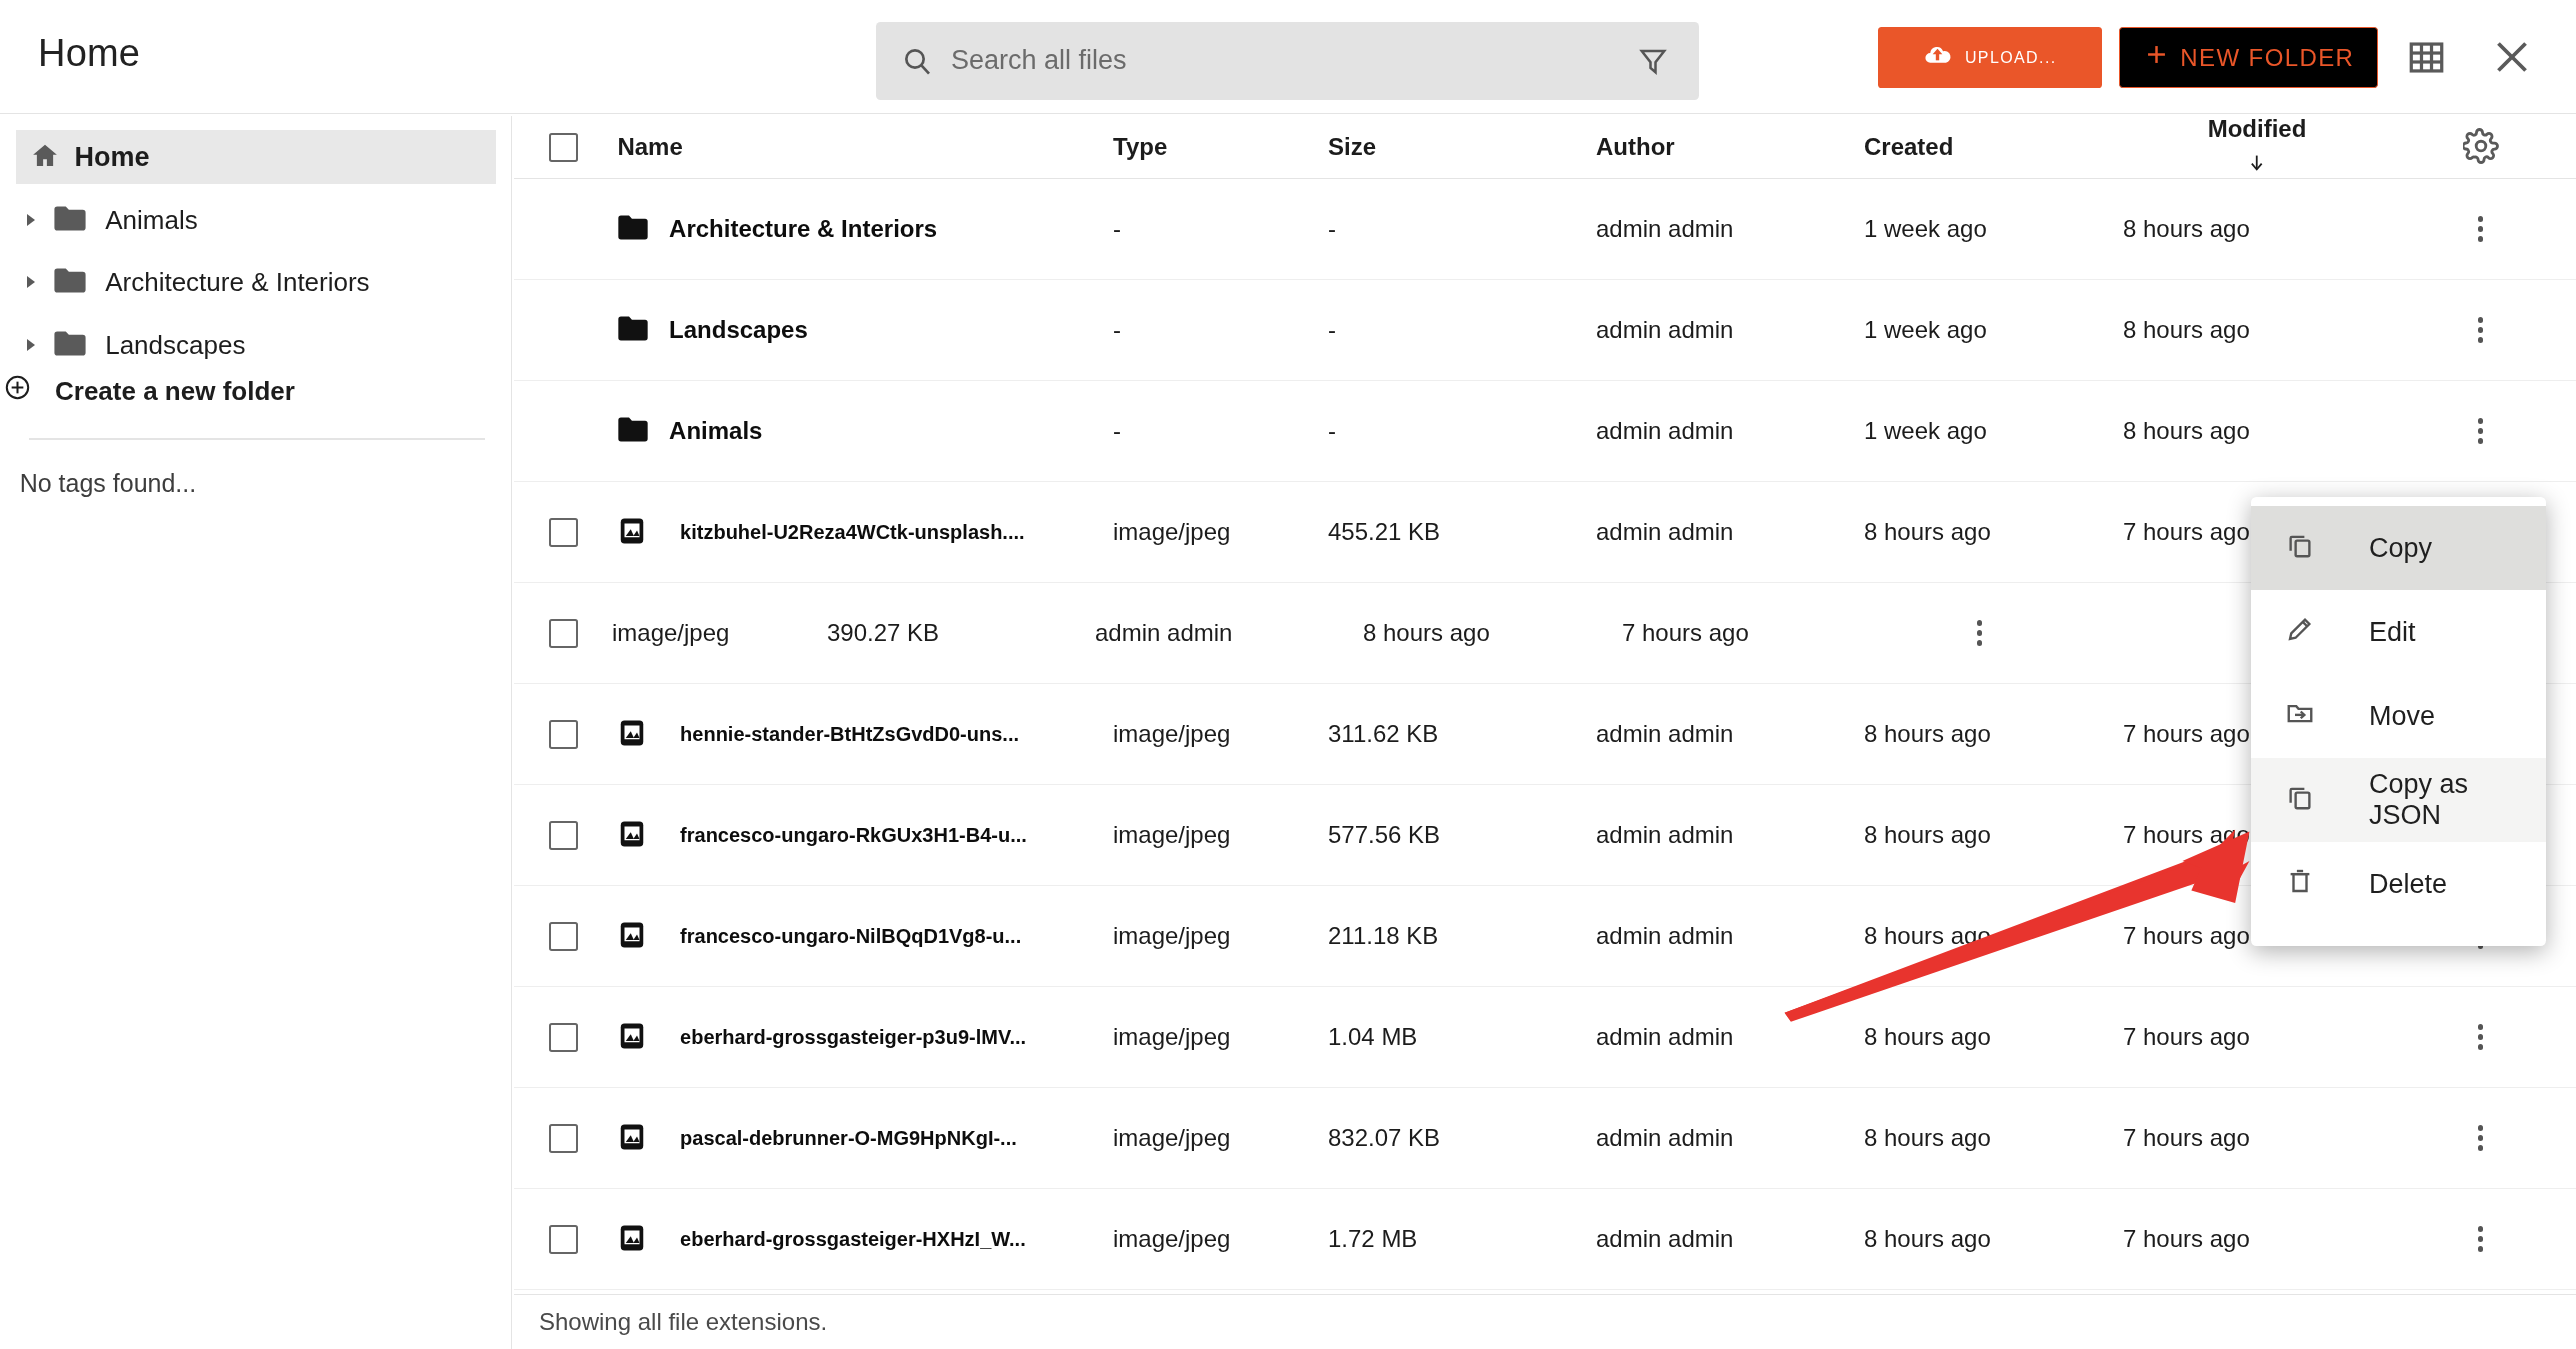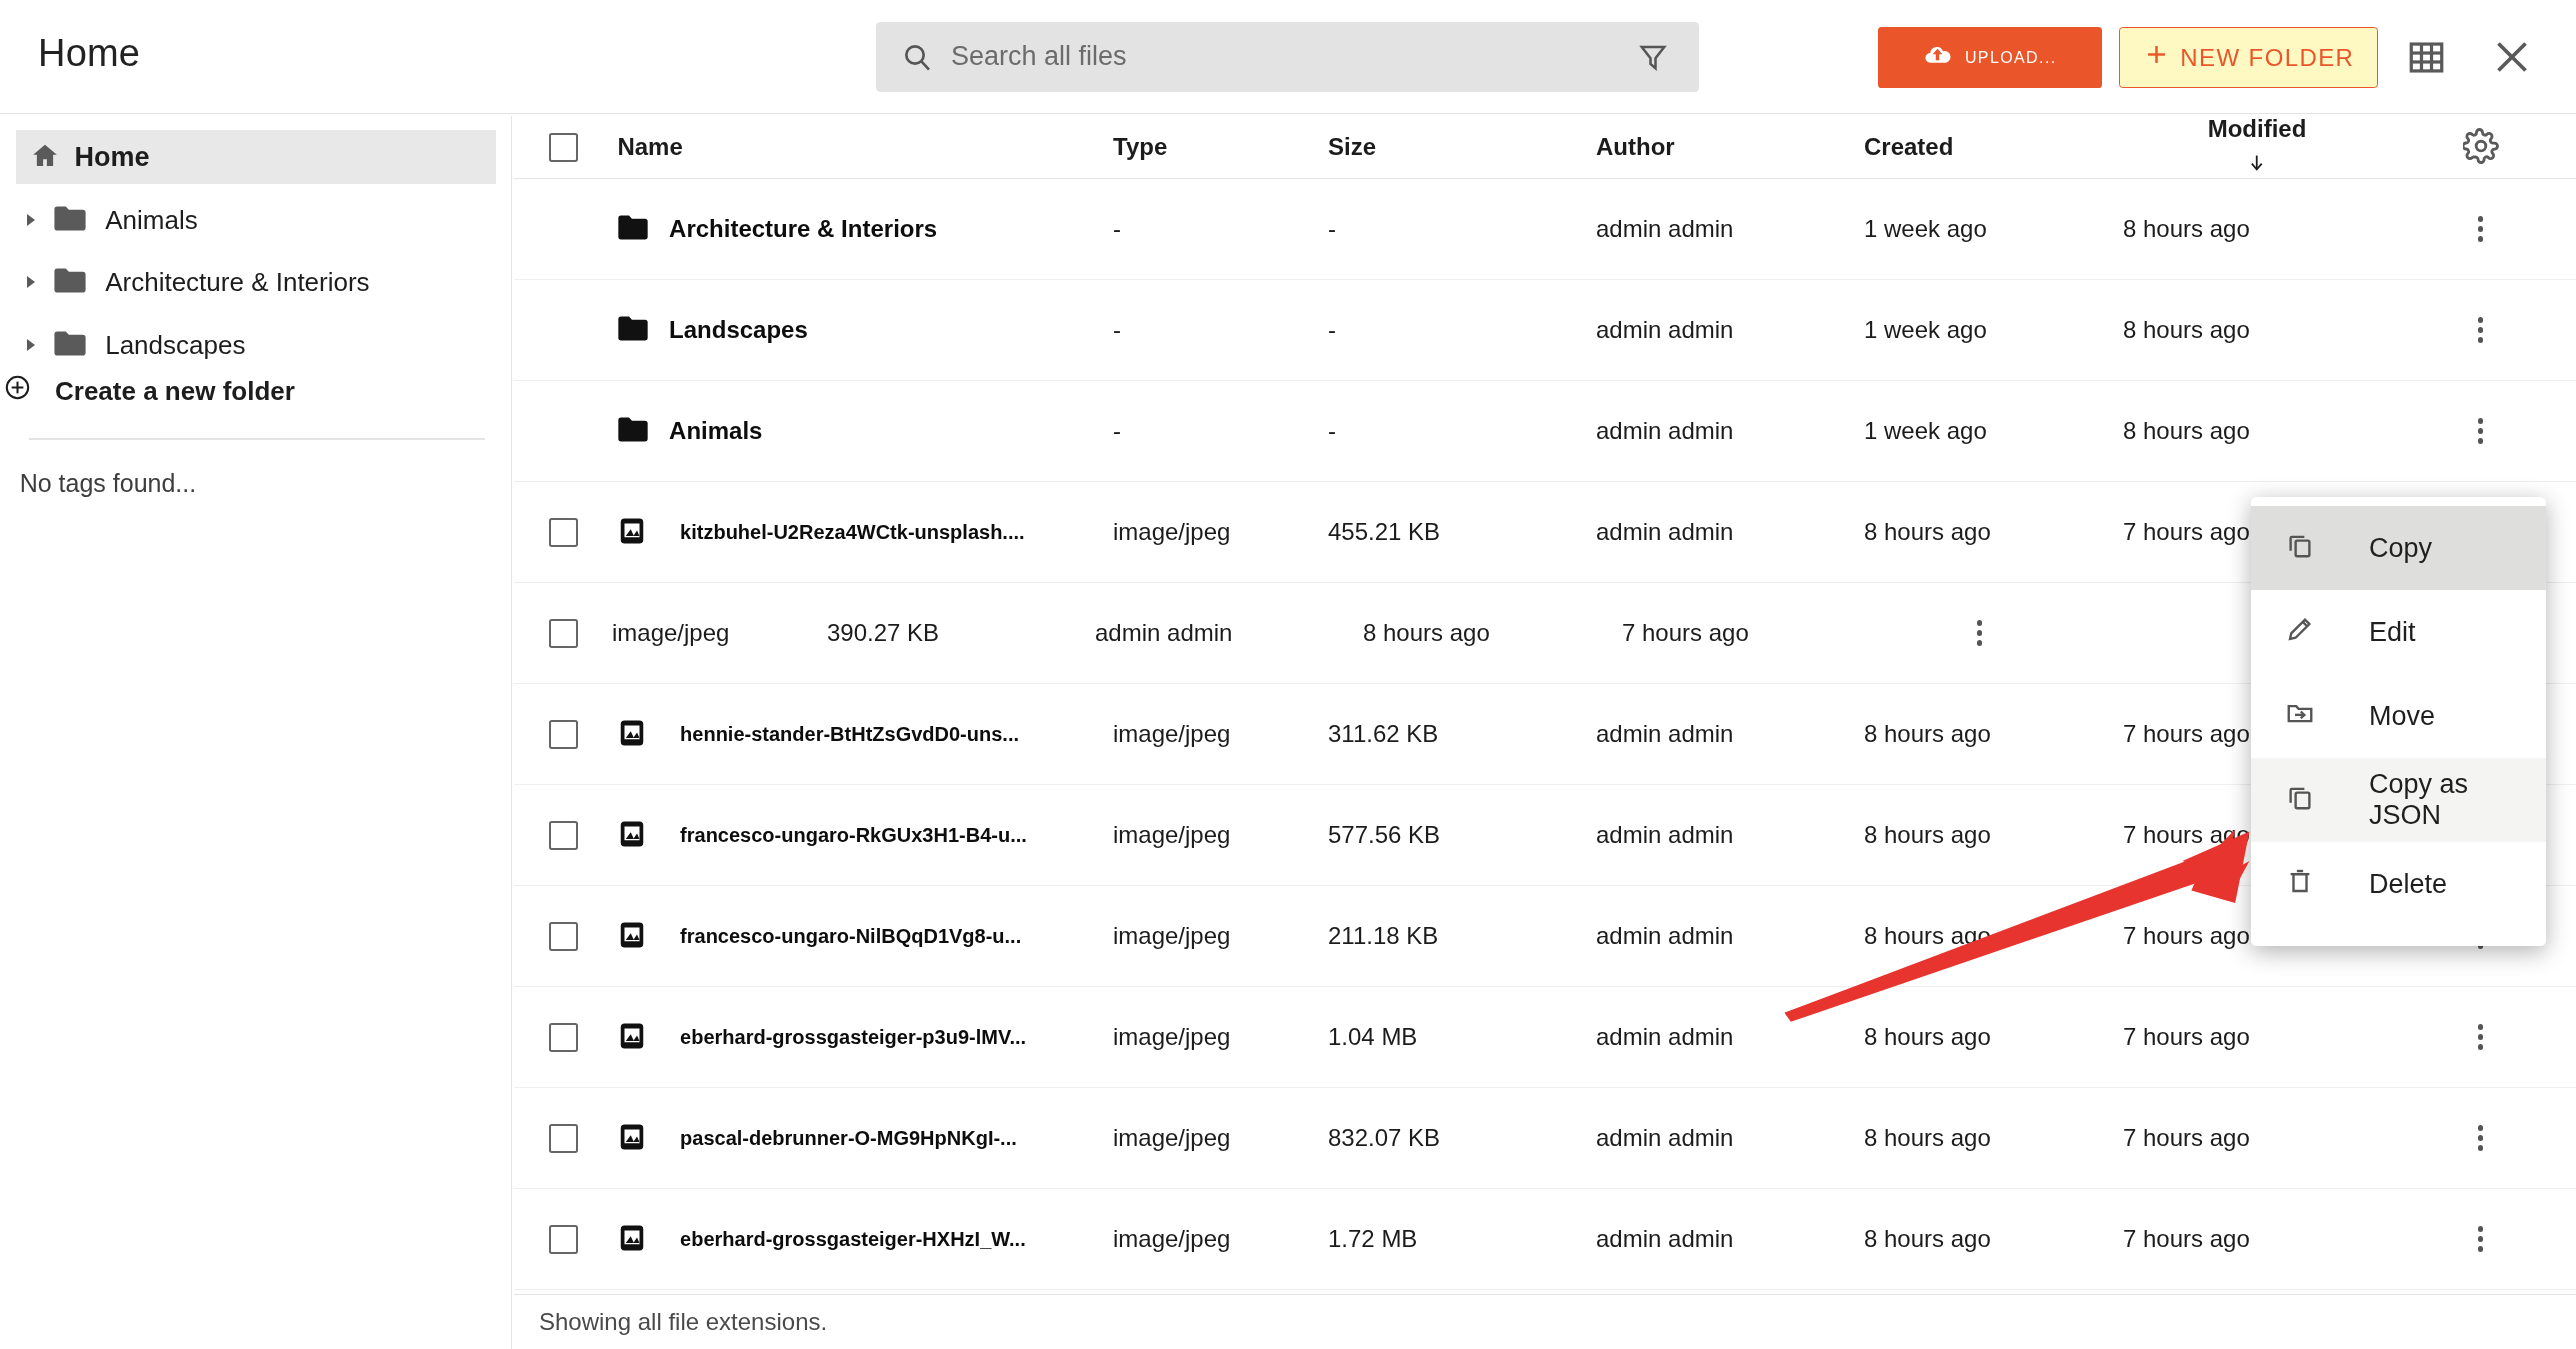--- a/index.html
+++ b/index.html
@@ -18,21 +18,21 @@
     border-bottom: 1.8px solid #e4e4e4;
     display: flex; align-items: center;
   }
   .page-title {
     position:absolute; left: 38px; top: 32px;
     font-size: 38px; color: #222; font-weight: 400; letter-spacing: 0.2px;
   }
 
   .searchwrap {
     position: absolute; left: 876px; top: 21.5px;
-    width: 823px; height: 70px;
+    width: 823px; height: 78px;
     background: #e3e3e3; border-radius: 4.5px;
     display: flex; align-items: center;
   }
   .search-icon { margin-left: 23px; width: 36px; height: 36px; display:flex; align-items:center; justify-content:center; }
   .search-input {
     flex: 1; border: 0; background: transparent; outline: none;
     font-family: "Liberation Sans", sans-serif;
     font-size: 27px; color: #5f5f5f; margin-left: 16px;
   }
   .search-input::placeholder { color:#6b6b6b; opacity:1; }
@@ -43,21 +43,21 @@
     width: 224px; height: 61px;
     background: #ea5629; border: none; border-radius: 3.6px;
     color: #fff; font-family:"Liberation Sans", sans-serif;
     font-size: 16px; letter-spacing: 1.4px;
     display:flex; align-items:center; justify-content:center; gap: 12.5px;
     cursor: pointer;
   }
   .btn-newfolder {
     position:absolute; left: 2119px; top: 27px;
     width: 259px; height: 61px;
-    background: #fef9c3; border: 1.8px solid #ea5629; border-radius: 3.6px;
+    background: #000000; border: 1.8px solid #ea5629; border-radius: 3.6px;
     color: #ea5629; font-family:"Liberation Sans", sans-serif;
     font-size: 24px; letter-spacing: 1.4px;
     display:flex; align-items:center; justify-content:center; gap: 10.7px;
     cursor: pointer;
   }
   .icon-grid { position:absolute; left:2405px; top:36px; width:43px; height:43px; cursor:pointer; }
   .icon-close { position:absolute; left:2487px; top:32px; width:50px; height:50px; cursor:pointer; }
 
   
   .sidebar {

